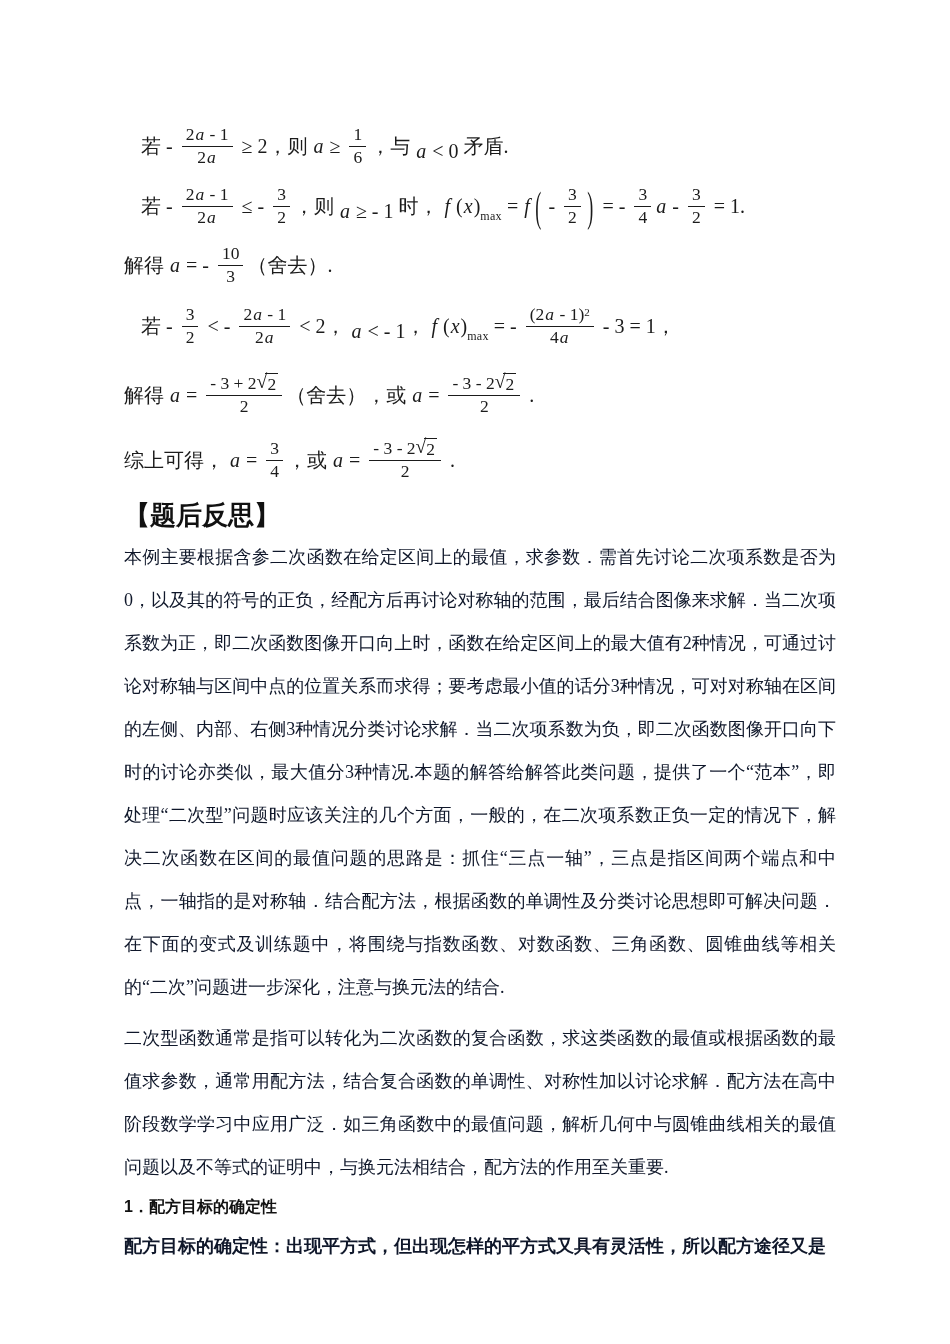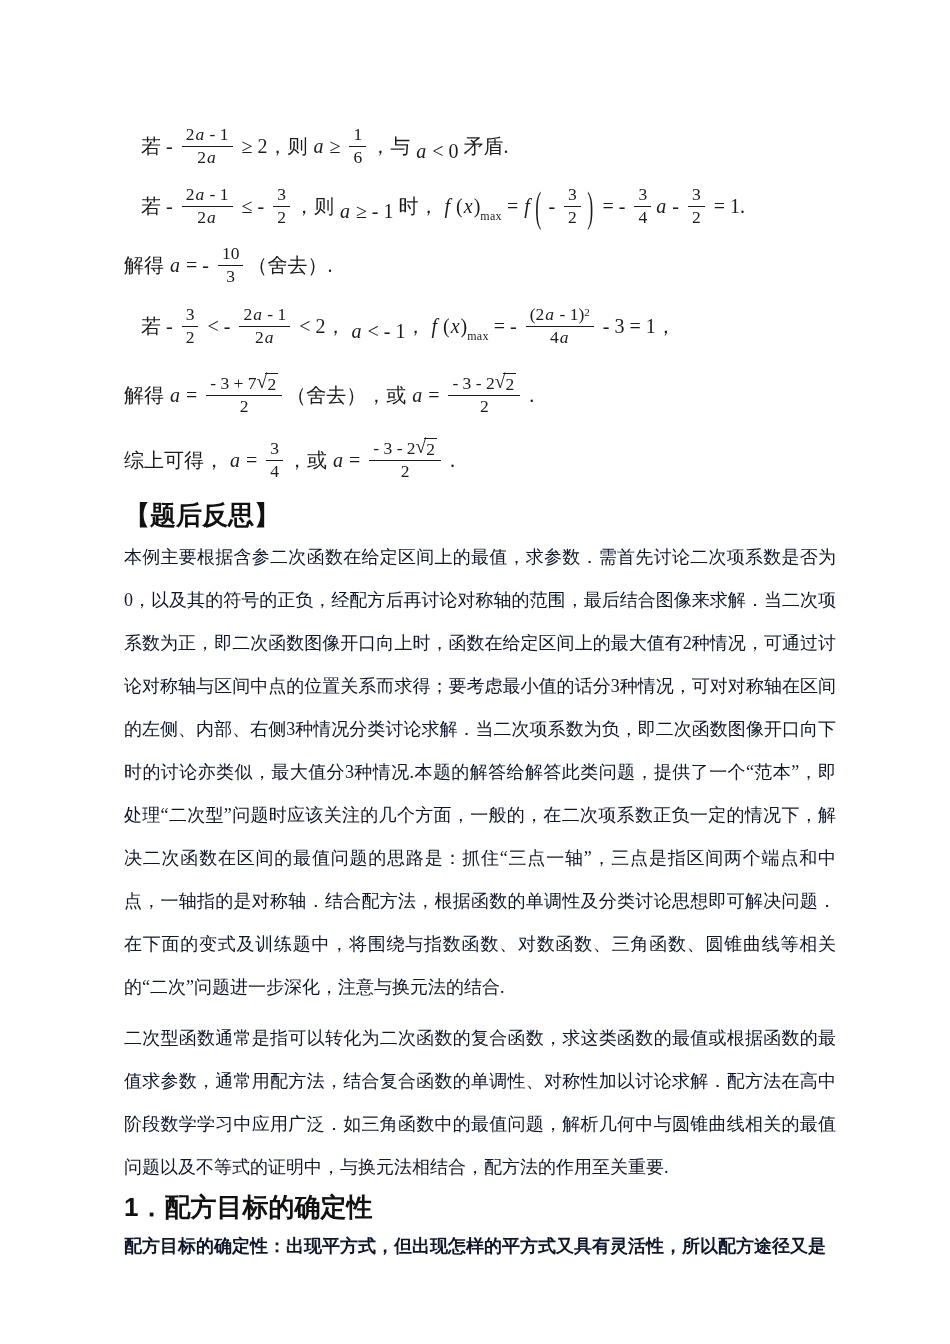--- a/index.html
+++ b/index.html
@@ -74,21 +74,21 @@
     font-weight:700;
     font-size:26px;
     color:#111111;
     line-height:28px;
     margin-top:14px;
   }
   .h-origin { margin-top:4px; }
   .num-heading {
     font-family:"Liberation Sans","DejaVu Sans",sans-serif;
     font-weight:700;
-    font-size:26px;
+    font-size:16px;
     color:#111111;
     line-height:28px;
     margin-top:4px;
   }
   .para {
     margin:6px 0 0 0;
     font-size:18px;
     line-height:43px;
     text-align:justify;
     color:#0f172a;
@@ -265,21 +265,21 @@
           </span>
         </span>
         <span class="mt"> - 3 = 1，</span>
       </div>
     <div class="mrow r5">
         <span class="mt">解得 </span>
         <span class="mv">a</span>
         <span class="mt"> = </span>
         <span class="frac">
           <span class="num">
-            <span class="mt">- 3 + 7</span>
+            <span class="mt">- 3 + 2</span>
             <span class="sqrt">
               <span class="rsign">√</span>
               <span class="rbody">2</span>
             </span>
           </span>
           <span class="den">
             <span class="mt">2</span>
           </span>
         </span>
         <span class="mt">（舍去），或 </span>

